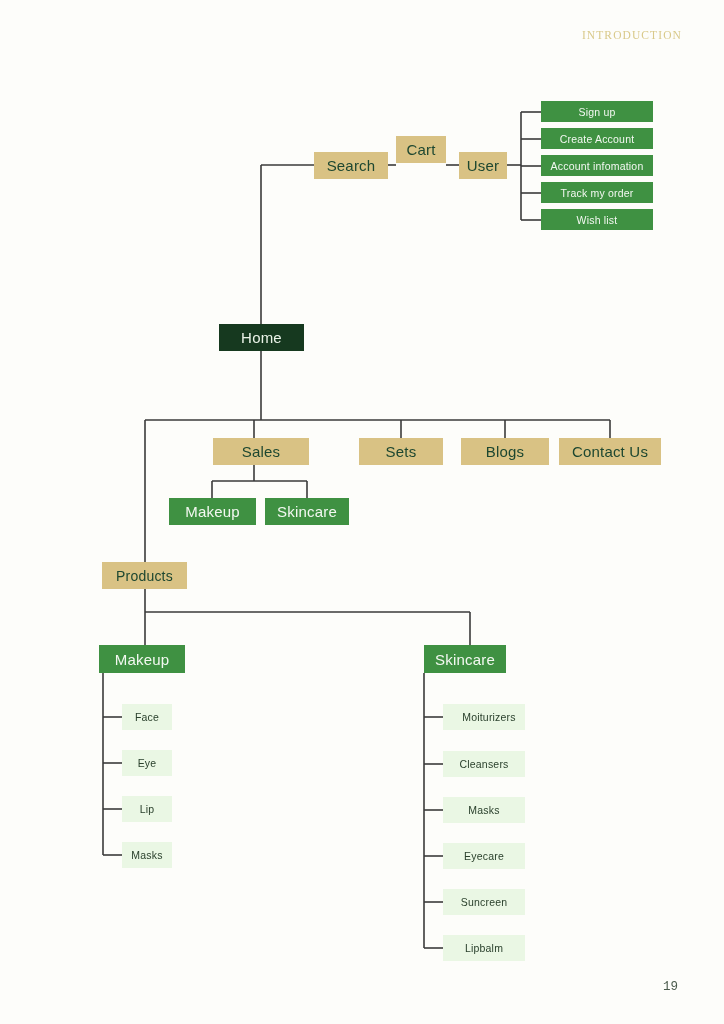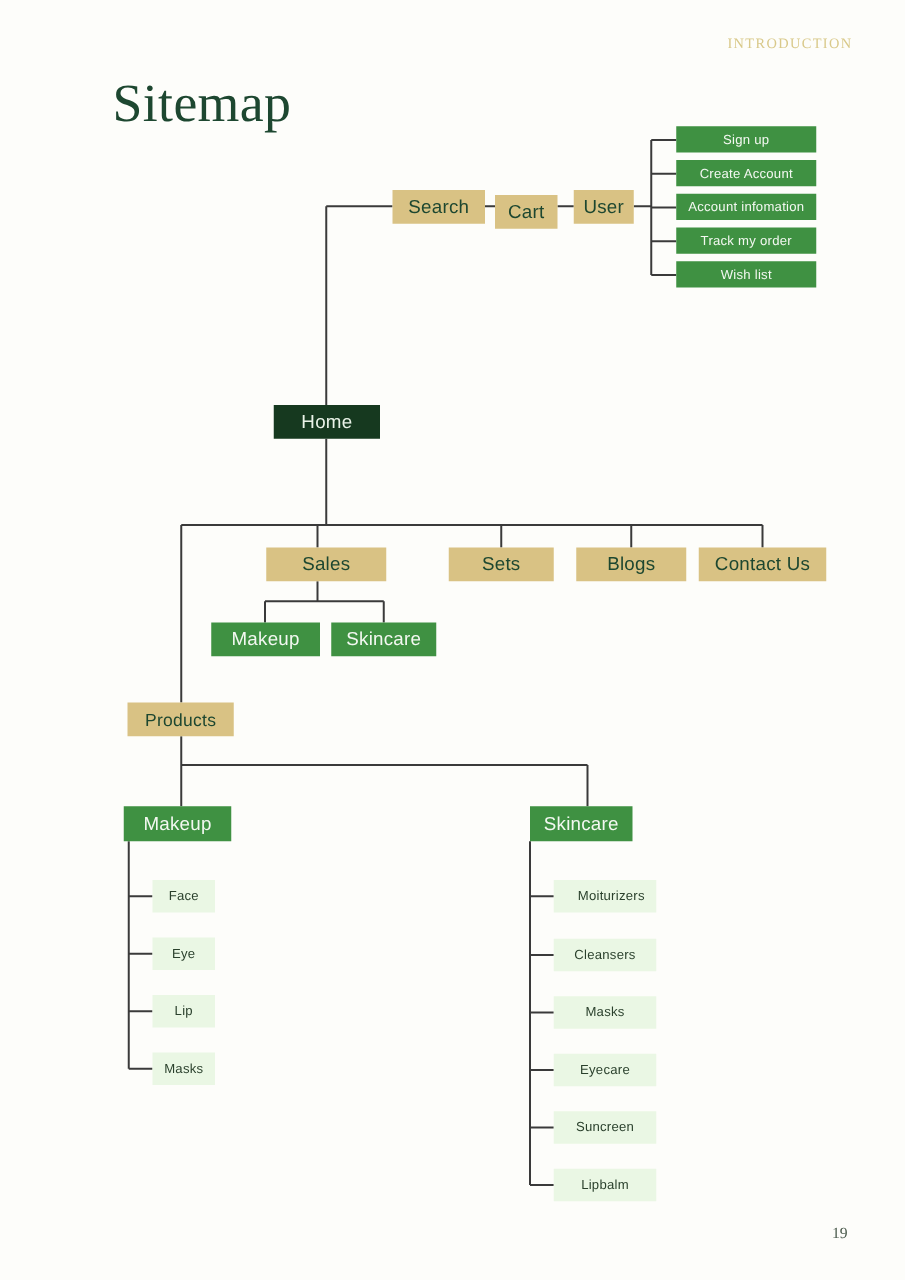--- a/index.html
+++ b/index.html
@@ -41,21 +41,21 @@
     font-family: "Liberation Serif", serif;
     font-size: 43px;
     color: #1d4730;
     letter-spacing: 0.3px;
     line-height: 1;
   }
   .page-number {
     position: absolute;
     right: 46px;
     bottom: 30px;
-    font-family: Liberation Serif, serif;
+    font-family: Liberation Mono, monospace;
     font-size: 12.5px;
     color: #4a5a4c;
   }
 
   
   .wires {
     position: absolute;
     left: 0;
     top: 0;
     width: 724px;
@@ -94,21 +94,20 @@
   .lvl-md { font-size: 14px; }
   .lvl-sm { font-size: 10.5px; }
   .lvl-xs { font-size: 10.5px; }
 </style>
 </head>
 <body>
 
 <div class="page">
 
   <div class="kicker">INTRODUCTION</div>
-  <div class="page-title">Sitemap</div>
 
   <svg class="wires" width="724" height="1024" viewBox="0 0 724 1024" fill="none" stroke="#3a3a3a" stroke-width="1.6">
 
     <path d="M507 165 H521"></path>
     <path d="M521 112 V220"></path>
     <path d="M521 112 H541"></path>
     <path d="M521 139 H541"></path>
     <path d="M521 166 H541"></path>
     <path d="M521 193 H541"></path>
     <path d="M521 220 H541"></path>
@@ -154,21 +153,21 @@
     <path d="M424 948 H443"></path>
   </svg>
 
   <div class="node green lvl-sm" style="left:541px;top:101px;width:112px;height:21px;">Sign up</div>
   <div class="node green lvl-sm" style="left:541px;top:128px;width:112px;height:21px;">Create Account</div>
   <div class="node green lvl-sm" style="left:541px;top:155px;width:112px;height:21px;">Account infomation</div>
   <div class="node green lvl-sm" style="left:541px;top:182px;width:112px;height:21px;">Track my order</div>
   <div class="node green lvl-sm" style="left:541px;top:209px;width:112px;height:21px;">Wish list</div>
 
   <div class="node tan lvl-lg" style="left:314px;top:152px;width:74px;height:27px;">Search</div>
-  <div class="node tan lvl-lg" style="left:396px;top:156px;width:50px;height:27px;">Cart</div>
+  <div class="node tan lvl-lg" style="left:396px;top:136px;width:50px;height:27px;">Cart</div>
   <div class="node tan lvl-lg" style="left:459px;top:152px;width:48px;height:27px;">User</div>
 
   <div class="node darkgreen lvl-lg" style="left:219px;top:324px;width:85px;height:27px;">Home</div>
 
   <div class="node tan lvl-lg" style="left:213px;top:438px;width:96px;height:27px;">Sales</div>
   <div class="node tan lvl-lg" style="left:359px;top:438px;width:84px;height:27px;">Sets</div>
   <div class="node tan lvl-lg" style="left:461px;top:438px;width:88px;height:27px;">Blogs</div>
   <div class="node tan lvl-lg" style="left:559px;top:438px;width:102px;height:27px;">Contact Us</div>
 
   <div class="node green lvl-lg" style="left:169px;top:498px;width:87px;height:27px;">Makeup</div>

